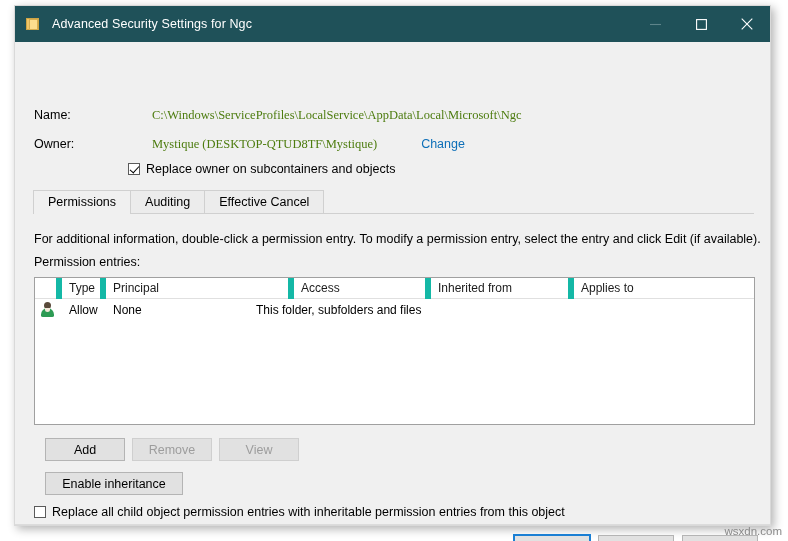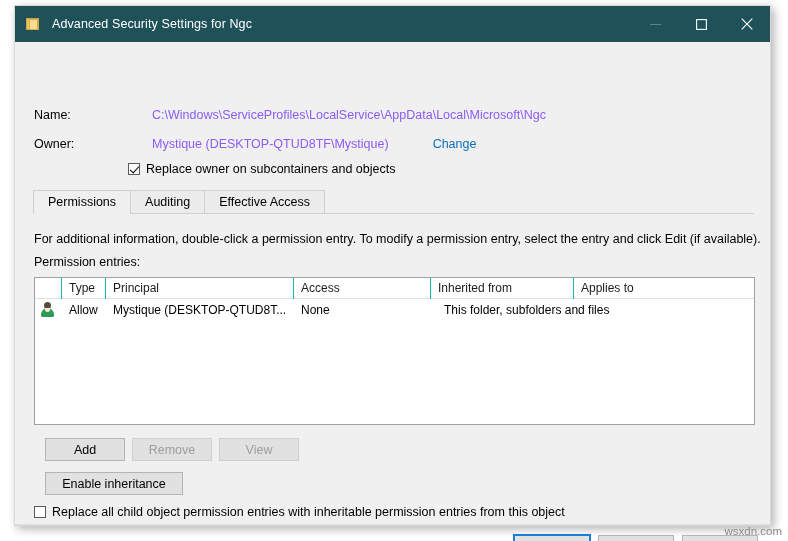--- a/index.html
+++ b/index.html
@@ -92,21 +92,21 @@
     align-items: baseline;
     font-size: 12.5px;
     color: #000000;
     gap: 24px;
   }
   .field-label {
     width: 94px;
     color: #000000;
     font-size: 12.5px;
   }
-  .field-value { color: #8b5cf6; font-size: 12.5px; white-space: nowrap; }
+  .field-value { color: #4d7c0f; font-size: 12.5px; white-space: nowrap; font-family: Liberation Serif, serif; }
   .link {
     color: #0d6fb8;
     font-size: 12.5px;
     margin-left: 20px;
     cursor: pointer;
   }
 
   
   .cbox {
     display: inline-block;
@@ -200,21 +200,21 @@
     background: #ffffff;
     border-bottom: 1px solid #e0e0e0;
     align-items: center;
     font-size: 12px;
     color: #1b1b1b;
   }
   .lv-col {
     height: 21px;
     display: flex; align-items: center;
     padding-left: 7px;
-    border-right: 1px solid #14b8a6;
+    border-right: 6px solid #14b8a6;
     overflow: hidden;
     white-space: nowrap;
   }
   .lv-col.c-icon { width: 27px; padding-left: 0; }
   .lv-col.c-type { width: 44px; }
   .lv-col.c-principal { width: 188px; }
   .lv-col.c-access { width: 137px; }
   .lv-col.c-inherited { width: 143px; }
   .lv-col.c-applies { width: 180px; border-right: none; }
 
@@ -411,21 +411,21 @@
       </div>
 
       <div class="tabstrip">
         <div class="tab active">
           <span>Permissions</span>
         </div>
         <div class="tab inactive">
           <span>Auditing</span>
         </div>
         <div class="tab inactive">
-          <span>Effective Access</span>
+          <span>Effective Cancel</span>
         </div>
       </div>
 
       <div class="info-text">For additional information, double-click a permission entry. To modify a permission entry, select the entry and click Edit (if available).</div>
       <div class="entries-label">Permission entries:</div>
 
       <div class="wm-appuals">
         <div class="wm-leaf">
           <div class="l1"></div>
             <div class="l2"></div>
@@ -445,21 +445,20 @@
         </div>
         <div class="lv-row">
           <div class="lv-cell c-icon">
             <span class="user-ico">
               <span class="head"></span>
                 <span class="body"></span>
                 <span class="collar"></span>
             </span>
           </div>
           <div class="lv-cell c-type">Allow</div>
-          <div class="lv-cell c-principal">Mystique (DESKTOP-QTUD8T...</div>
           <div class="lv-cell c-inherited">None</div>
           <div class="lv-cell c-applies">This folder, subfolders and files</div>
         </div>
       </div>
 
       <div class="btn" id="btn-add">Add</div>
       <div class="btn disabled" id="btn-remove">Remove</div>
       <div class="btn disabled" id="btn-view">View</div>
       <div class="btn" id="btn-inherit">Enable inheritance</div>
 

